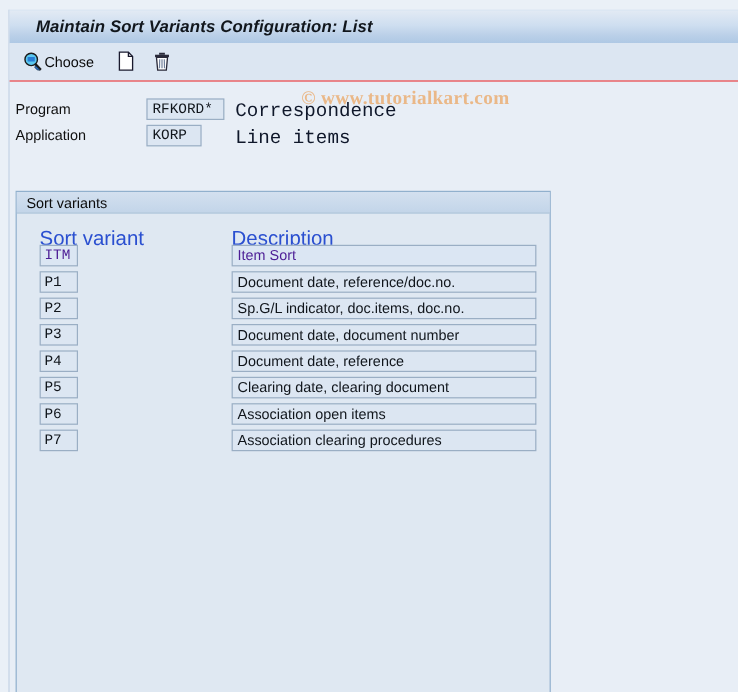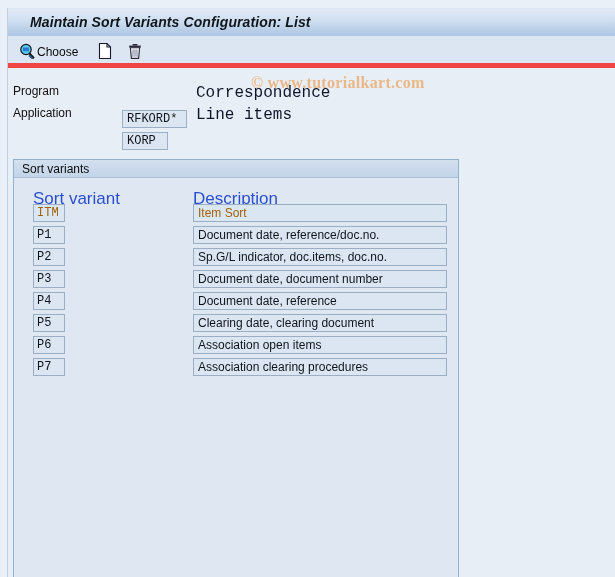--- a/index.html
+++ b/index.html
@@ -66,21 +66,21 @@
     white-space: nowrap;
     text-align: right;
   }
 
   
   #toolbar {
     position: absolute;
     left: 8px; top: 36px;
     width: 607px; height: 32px;
     background: #dce6f2;
-    border-bottom: 5px solid #ef4444;
+    border-bottom: 1px solid #ef4444;
     box-sizing: border-box;
     text-align: right;
   }
   .tb-btn {
     position: absolute;
     top: 4px;
     height: 24px;
     display: flex;
     align-items: center;
     cursor: default;
@@ -130,21 +130,20 @@
     background: #dce6f2;
     border: 1px solid #9aaec4;
     box-sizing: border-box;
     font-family: "Liberation Mono", monospace;
     font-size: 12px;
     color: #10151b;
     line-height: 16px;
     padding-left: 4px;
     white-space: nowrap;
     overflow: hidden;
-    margin-top: 28px;
   }
 
   #lbl-program     { left: 13px;  top: 84px; }
   #fld-program     { left: 122px; top: 82px; width: 65px; height: 18px; }
   #desc-program    { left: 196px; top: 84px; }
   #lbl-application { left: 13px;  top: 106px; }
   #fld-application { left: 122px; top: 104px; width: 46px; height: 18px; }
   #desc-application{ left: 196px; top: 106px; }
 
   
@@ -214,21 +213,21 @@
     font-family: "Liberation Sans", sans-serif;
     font-size: 12px;
     line-height: 16px;
     padding-left: 4px;
     color: #10151b;
     white-space: nowrap;
     overflow: hidden;
   }
   .row.selected .cell-key,
   .row.selected .cell-desc {
-    color: #a16207;
+    color: #4c1d95;
     background: #dbe6f3;
   }
 </style>
 </head>
 <body>
 
 <div id="app-window">
 
   <div class="top-strip"></div>
   <div class="left-strip"></div>

